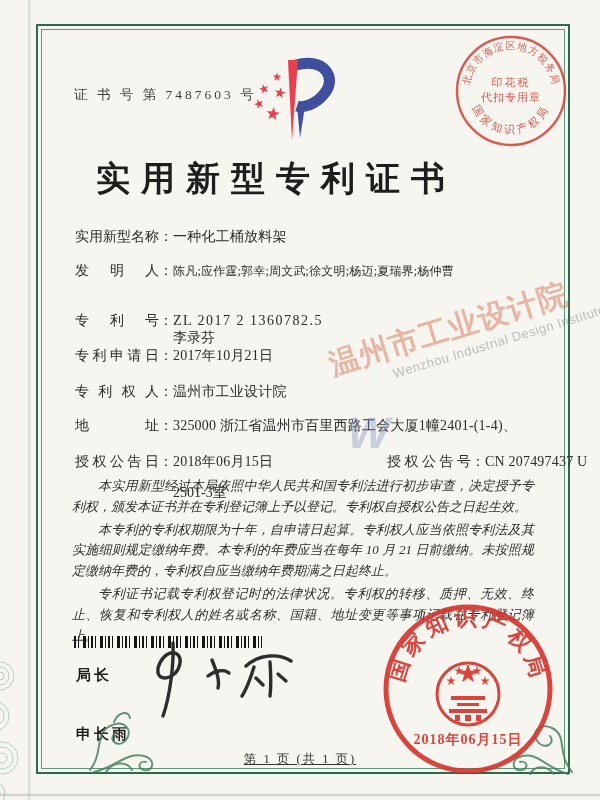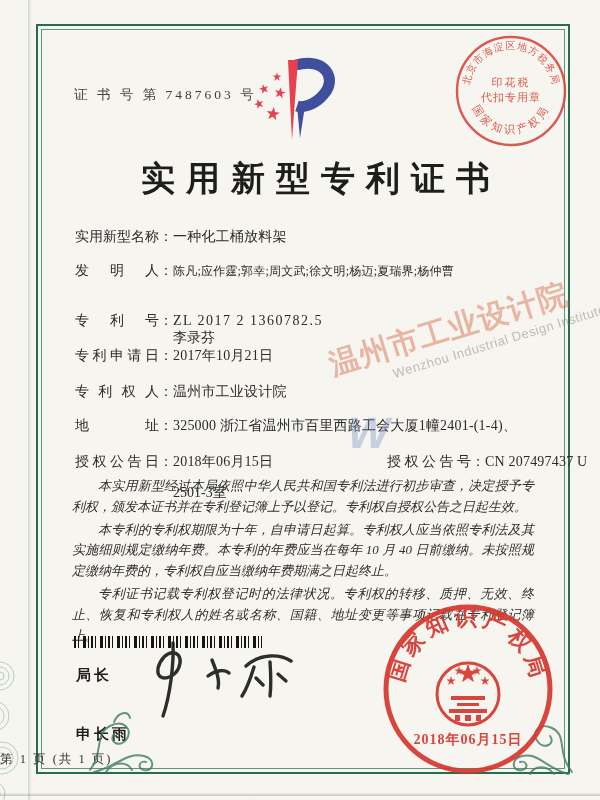--- a/index.html
+++ b/index.html
@@ -14,21 +14,21 @@
   .frame{position:absolute;left:36px;top:24px;width:534px;height:750px;
         border:2px solid #2b6a4d;box-sizing:border-box;}
   .frame-inner{position:absolute;left:3px;top:3px;right:3px;bottom:3px;
         border:1px solid #5e957b;}
   
   .guilloche{position:absolute;left:-18px;top:636px;opacity:.55;}
   
   .cert-no{position:absolute;left:74px;top:86px;font-size:13.5px;letter-spacing:3px;color:#3f3f3f;}
   .logo{position:absolute;left:252px;top:56px;}
   .title{position:absolute;left:0;top:156px;width:541px;text-align:center;
-        font-size:34px;font-weight:bold;letter-spacing:11px;text-indent:11px;color:#1d1d1d;padding-left:45px;}
+        font-size:34px;font-weight:bold;letter-spacing:11px;text-indent:11px;color:#1d1d1d;}
   
   .row{position:absolute;left:75px;font-size:14px;white-space:nowrap;}
   .flabel{display:inline-block;width:84px;text-align:justify;text-align-last:justify;
         vertical-align:top;}
   .fcolon{display:inline-block;width:14px;}
   .fvalue{letter-spacing:.2px;margin-top:36px;}
   .vline2{position:absolute;left:173px;font-size:14px;white-space:nowrap;margin-top:44px;}
   .grant-row{display:flex;}
   .grant-col2{position:absolute;left:312px;top:0;white-space:nowrap;}
   
@@ -51,22 +51,22 @@
           #151515 0 2px,transparent 2px 4px,
           #151515 4px 5px,transparent 5px 9px,
           #151515 9px 12px,transparent 12px 14px,
           #151515 14px 15px,transparent 15px 17px);}
   .officer{position:absolute;left:76px;font-family:"Liberation Sans","DejaVu Sans",sans-serif;
         font-size:15px;font-weight:600;letter-spacing:3px;color:#1f1f1f;}
   .signature{position:absolute;left:128px;top:636px;z-index:4;}
   
   .seal-tax{position:absolute;left:453px;top:33px;opacity:.88;z-index:6;}
   .seal-main{position:absolute;left:381px;top:602px;opacity:.92;z-index:6;}
-  .footer{position:absolute;left:0;top:751px;width:600px;
-        font-size:12.5px;letter-spacing:2px;color:#333;}
+  .footer{position:absolute;left:0;top:751px;width:600px;text-align:center;
+        font-size:12.5px;letter-spacing:2px;color:#333;text-decoration:underline;}
   .ornament{position:absolute;z-index:2;opacity:.8;}
   svg text{font-family:"Liberation Serif","DejaVu Serif",serif;}
 </style>
 </head>
 <body>
 
 <div id="page">
 
   <div class="scan-edge-left"></div>
   <div class="scan-edge-bottom"></div>
@@ -163,21 +163,21 @@
   </div>
 
   <div class="watermark">
     <div class="wm-cn">温州市工业设计院</div>
     <div class="wm-en">Wenzhou Industrial Design Institute</div>
   </div>
   <div class="wm-mark">W</div>
 
   <div class="body-text">
     <p>本实用新型经过本局依照中华人民共和国专利法进行初步审查，决定授予专利权，颁发本证书并在专利登记簿上予以登记。专利权自授权公告之日起生效。</p>
-    <p>本专利的专利权期限为十年，自申请日起算。专利权人应当依照专利法及其实施细则规定缴纳年费。本专利的年费应当在每年 10 月 40 日前缴纳。未按照规定缴纳年费的，专利权自应当缴纳年费期满之日起终止。</p>
+    <p>本专利的专利权期限为十年，自申请日起算。专利权人应当依照专利法及其实施细则规定缴纳年费。本专利的年费应当在每年 10 月 21 日前缴纳。未按照规定缴纳年费的，专利权自应当缴纳年费期满之日起终止。</p>
     <p>专利证书记载专利权登记时的法律状况。专利权的转移、质押、无效、终止、恢复和专利权人的姓名或名称、国籍、地址变更等事项记载在专利登记簿上。</p>
   </div>
 
   <div class="barcode"></div>
 
   <div class="officer" style="top:666px">局长</div>
   <div class="officer" style="top:725px">申长雨</div>
 
   <svg class="signature" width="185" height="90" viewBox="0 0 185 90">
     <g fill="none" stroke="#1d1d1d" stroke-width="3.4" stroke-linecap="round" opacity=".92">

